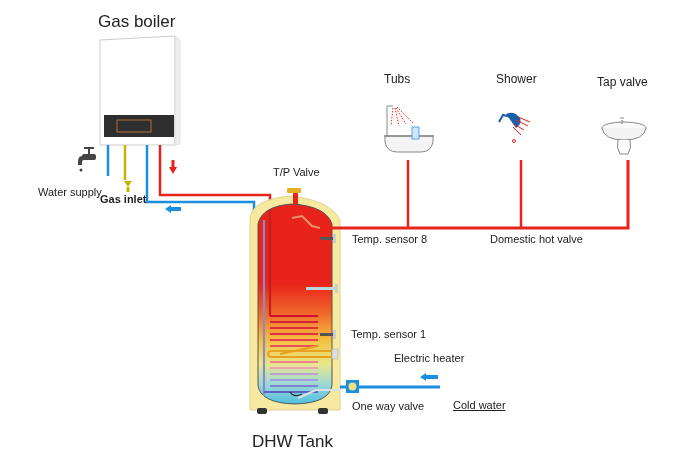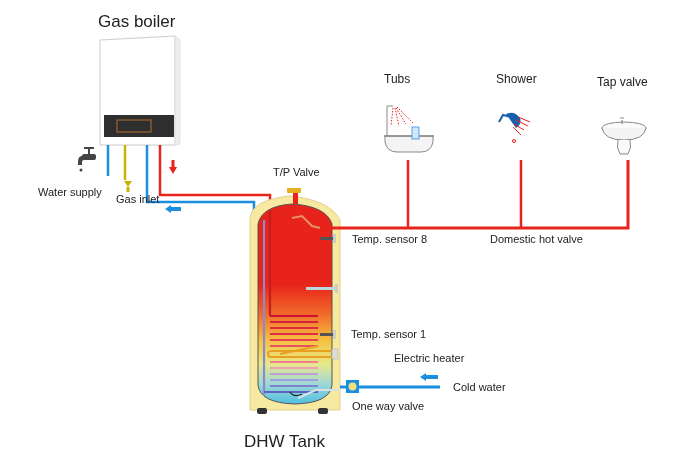--- a/index.html
+++ b/index.html
@@ -121,24 +121,24 @@
   <g>
     <ellipse cx="624" cy="128" rx="22" ry="6" fill="#fafafa" stroke="#888" stroke-width="1"></ellipse>
     <path d="M602 128 q2 12 22 12 q20 0 22 -12" fill="#f4f4f4" stroke="#888" stroke-width="1"></path>
     <path d="M618 140 q-2 8 2 14 h8 q4 -6 2 -14" fill="#fafafa" stroke="#888" stroke-width="1"></path>
     <path d="M622 120 v4 M620 118 h4" stroke="#888" stroke-width="1.2"></path>
   </g>
 </svg>
 
 <div class="lbl big" style="left:98px;top:12px;">Gas boiler</div>
 <div class="lbl" style="left:38px;top:174px;margin-top:12px;">Water supply</div>
-<div class="lbl" style="left:116px;top:193px;">Gas inlet</div>
+<div class="lbl" style="left:100px;top:193px;font-weight:bold;">Gas inlet</div>
 <div class="lbl" style="left:273px;top:166px;">T/P Valve</div>
 <div class="lbl" style="left:352px;top:233px;">Temp. sensor  8</div>
 <div class="lbl" style="left:490px;top:233px;">Domestic hot valve</div>
 <div class="lbl" style="left:351px;top:328px;">Temp. sensor  1</div>
 <div class="lbl" style="left:351px;top:352px;padding-left:43px;">Electric heater</div>
 <div class="lbl" style="left:352px;top:400px;">One way valve</div>
-<div class="lbl" style="left:453px;top:381px;">Cold  water</div>
-<div class="lbl big" style="left:244px;top:432px;">DHW Tank</div>
+<div class="lbl" style="left:453px;top:399px;text-decoration:underline;">Cold  water</div>
+<div class="lbl big" style="left:252px;top:432px;">DHW Tank</div>
 <div class="lbl mid" style="left:384px;top:72px;font-size:12px;">Tubs</div>
 <div class="lbl mid" style="left:496px;top:72px;font-size:12px;">Shower</div>
 <div class="lbl mid" style="left:597px;top:75px;font-size:12px;">Tap valve</div>
 
 </body></html>

